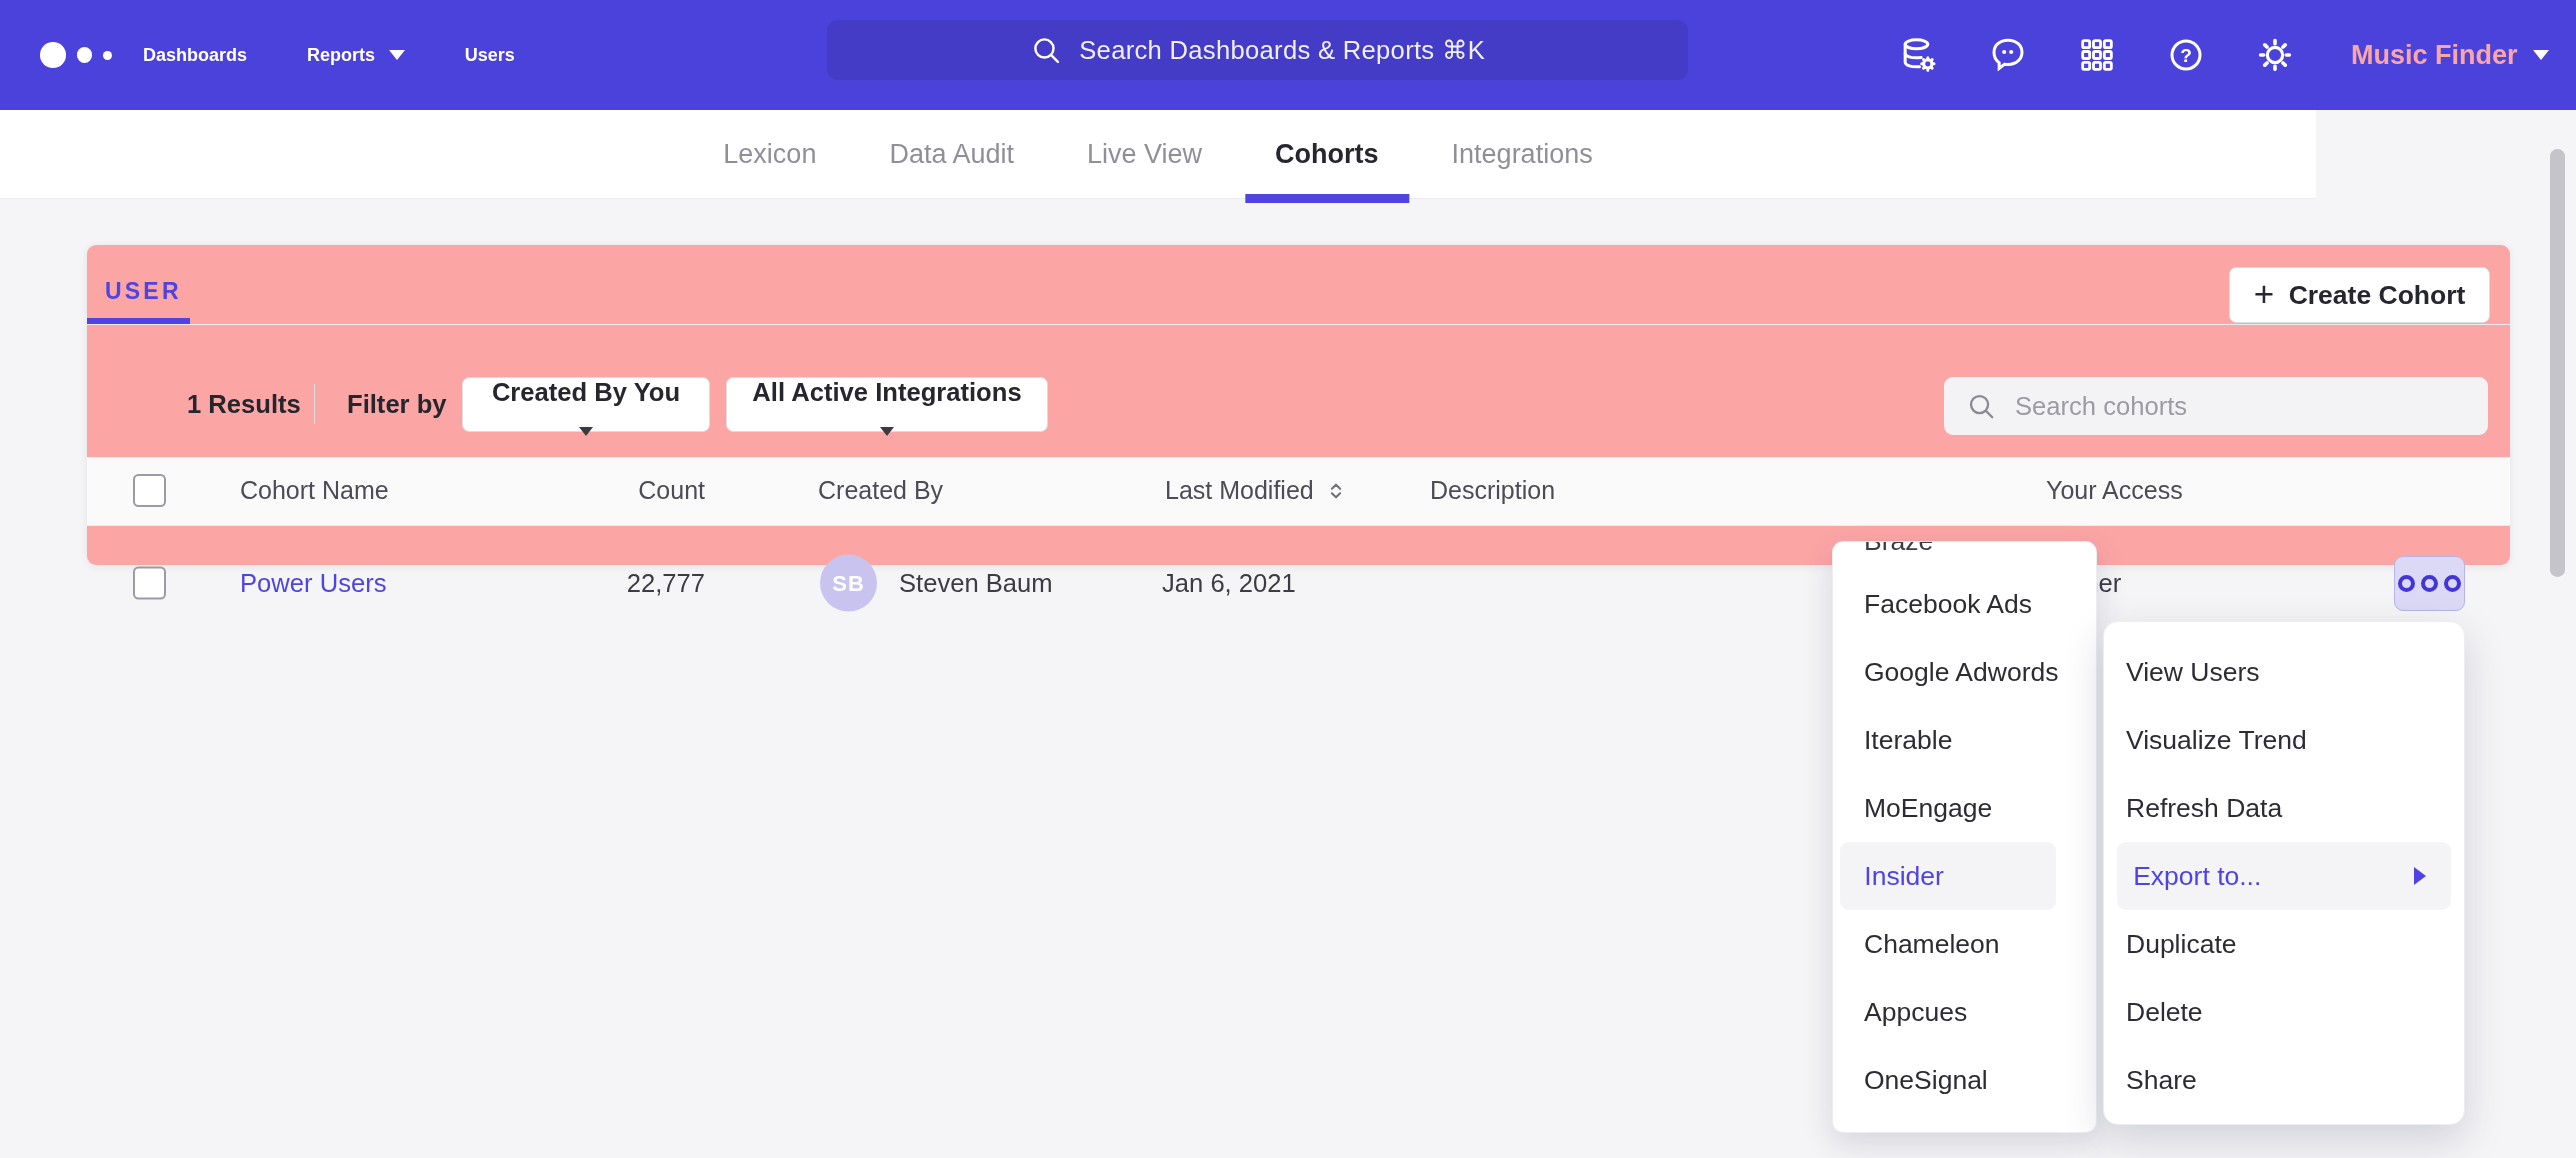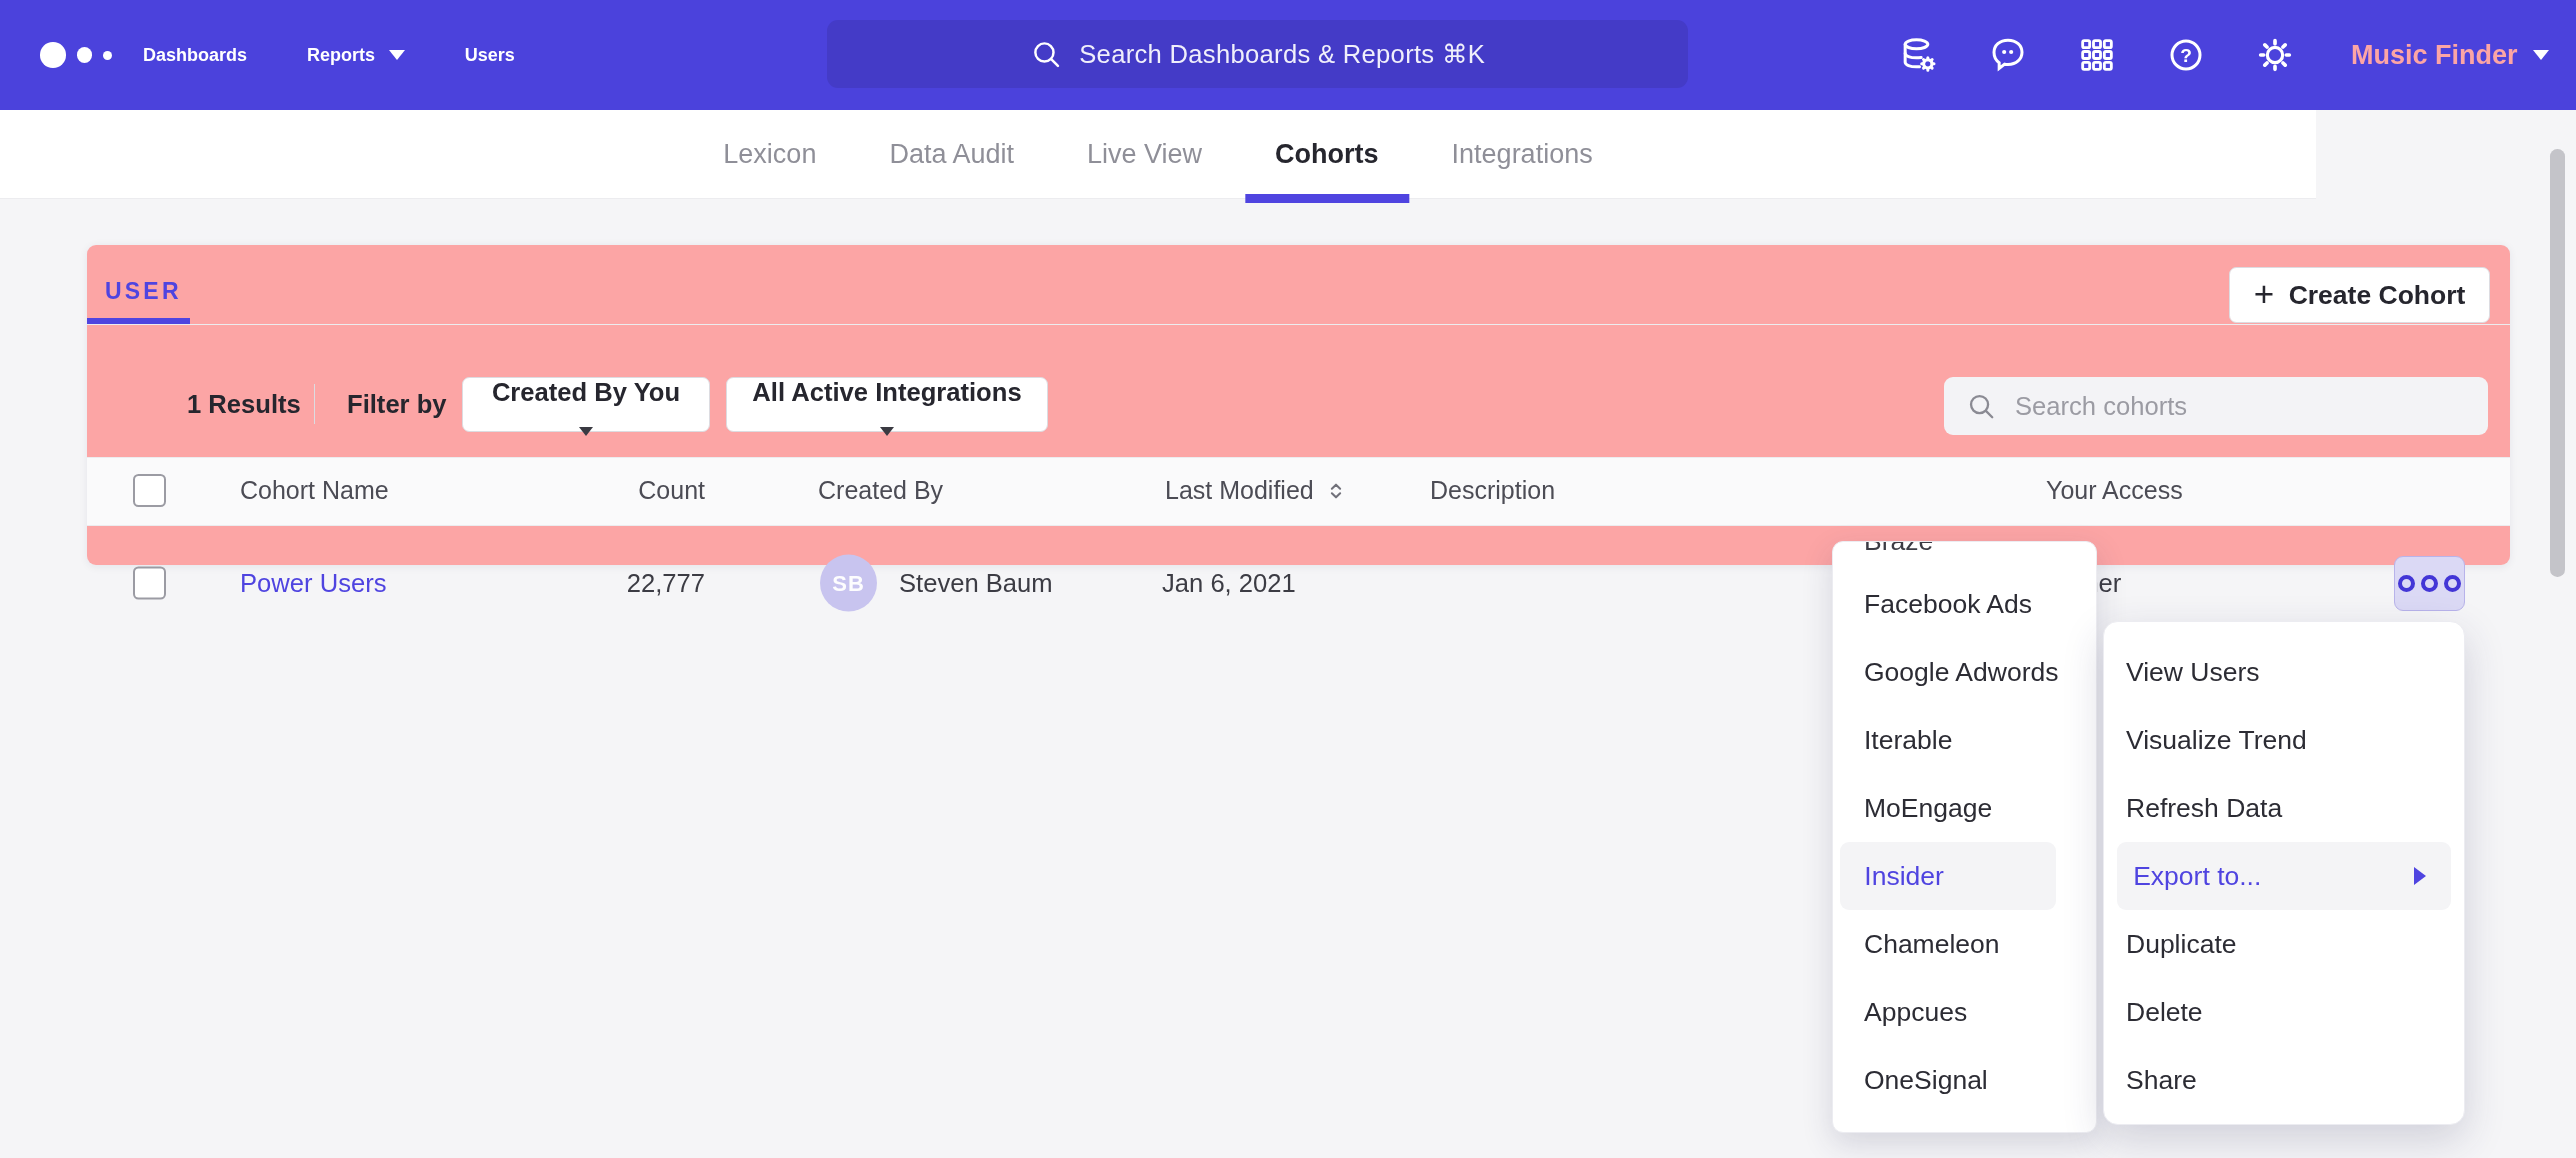--- a/index.html
+++ b/index.html
@@ -9,21 +9,21 @@
   
   .topnav{position:absolute;left:0;top:0;width:2576px;height:110px;background:#4b42dc;}
   .logo{position:absolute;left:40px;top:0;height:110px;display:flex;align-items:center;gap:11px;}
   .dot{background:#fff;border-radius:50%;}
   .dot.d1{width:25.6px;height:25.6px;}
   .dot.d2{width:15.5px;height:15.5px;}
   .dot.d3{width:9px;height:9px;}
   .navlinks{position:absolute;left:143px;top:0;height:110px;display:flex;align-items:center;gap:60px;}
   .navlink{color:#fff;font-size:18px;font-weight:700;display:flex;align-items:center;gap:13.7px;cursor:pointer;}
   .caret-down{width:0;height:0;border-left:8.2px solid transparent;border-right:8.2px solid transparent;border-top:10px solid #fff;}
-  .gsearch{position:absolute;left:827px;top:20px;width:861px;height:68px;background:#443bc7;border-radius:11px;
+  .gsearch{position:absolute;left:827px;top:20px;width:861px;height:60px;background:#443bc7;border-radius:11px;
     display:flex;align-items:center;justify-content:center;gap:16.4px;color:rgba(255,255,255,.92);}
   .gsearch span{font-size:25.6px;letter-spacing:0.3px;}
   .nav-right{position:absolute;right:27px;top:0;height:110px;display:flex;align-items:center;gap:49px;}
   .nav-ic{width:40px;height:40px;display:flex;align-items:center;justify-content:center;cursor:pointer;}
   .project{color:#fca5a5;font-size:27px;font-weight:700;margin-left:7.3px;display:flex;align-items:center;gap:15.5px;cursor:pointer;}
 
   
   .subnav{position:absolute;left:0;top:110px;width:2316px;height:88px;background:#fff;border-bottom:1.8px solid #ececef;}
   .tabs{position:absolute;left:50%;transform:translateX(-50%);top:0;height:88px;display:flex;gap:73px;}
   .tab{font-size:27px;color:#8f8f98;line-height:88px;cursor:pointer;position:relative;font-weight:500;}

